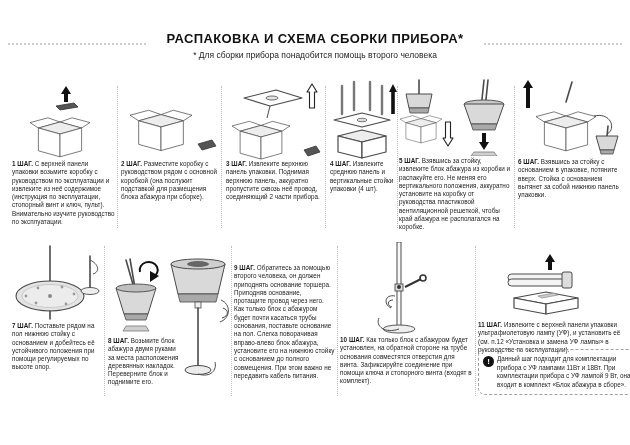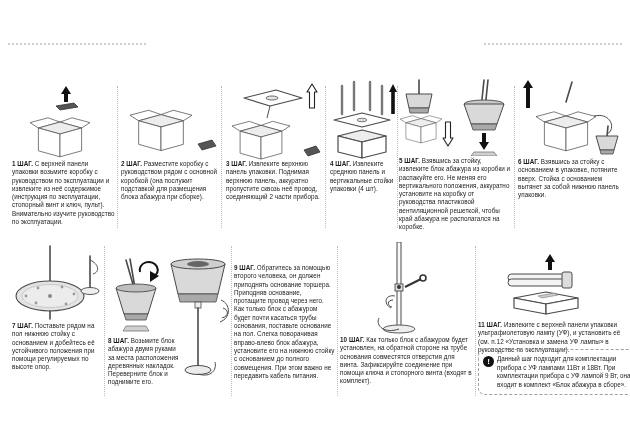--- a/index.html
+++ b/index.html
@@ -27,20 +27,24 @@
   .wire{fill:none;stroke:#4a4a4a;stroke-width:1;}
   .pole{stroke:#4a4a4a;stroke-width:1.6;stroke-linecap:round;}
 </style>
 </head>
 <body>
 
 <div class="canvas">
 
   <div class="hline" style="left:8px;"></div>
   <div class="hline" style="left:484px;"></div>
+  <div class="header">
+    <div class="title">РАСПАКОВКА И СХЕМА СБОРКИ ПРИБОРА*</div>
+    <div class="subtitle">* Для сборки прибора понадобится помощь второго человека</div>
+  </div>
 
   <div class="vsep" style="left:117px;top:86px;height:142px;"></div>
   <div class="vsep" style="left:221px;top:86px;height:142px;"></div>
   <div class="vsep" style="left:325px;top:86px;height:142px;"></div>
   <div class="vsep" style="left:397px;top:86px;height:142px;"></div>
   <div class="vsep" style="left:514px;top:86px;height:142px;"></div>
 
   <div class="vsep" style="left:104px;top:246px;height:150px;"></div>
   <div class="vsep" style="left:231px;top:246px;height:150px;"></div>
   <div class="vsep" style="left:337px;top:246px;height:150px;"></div>

